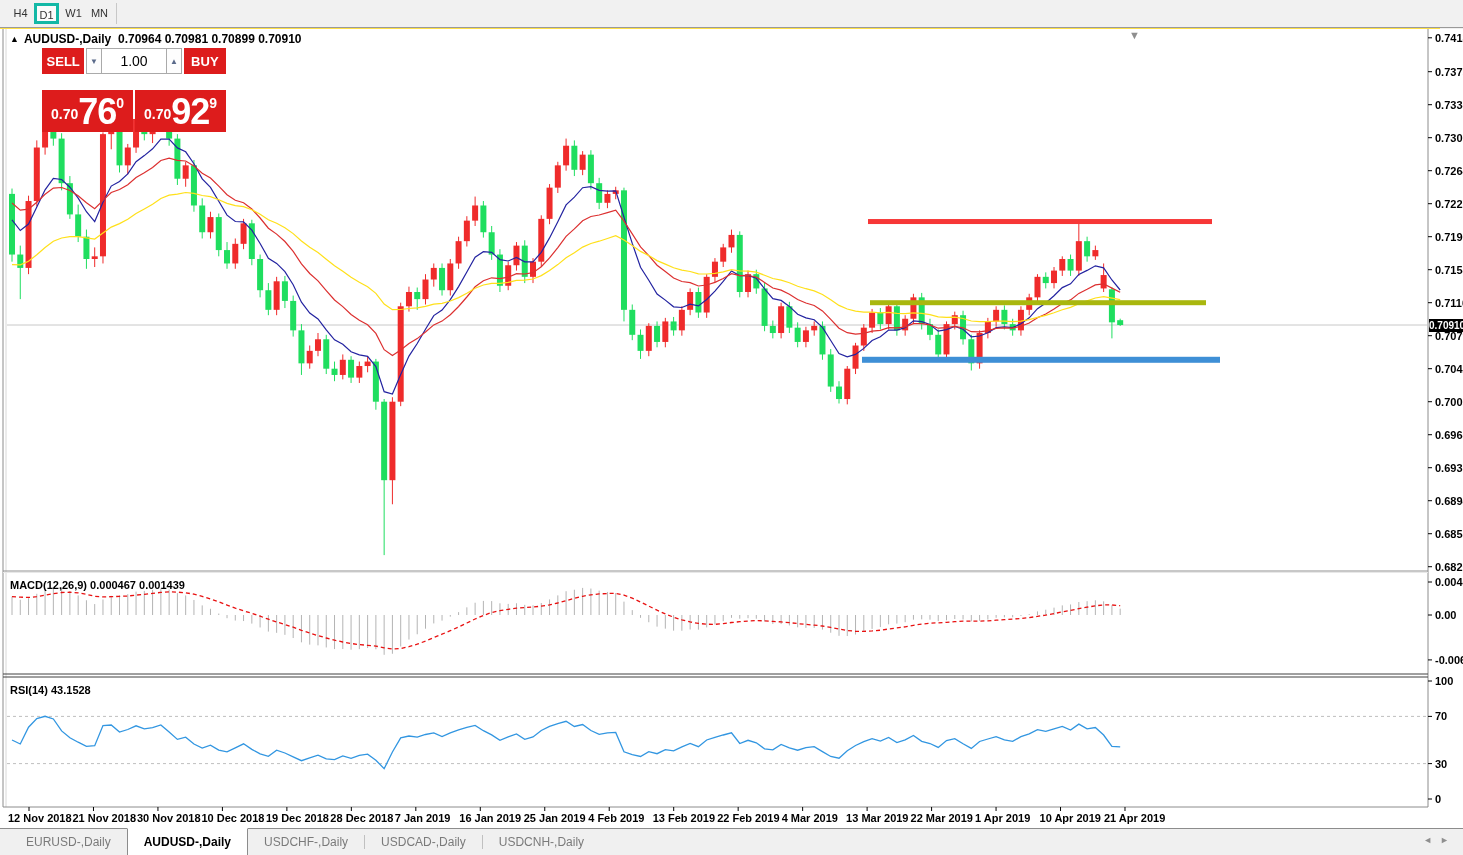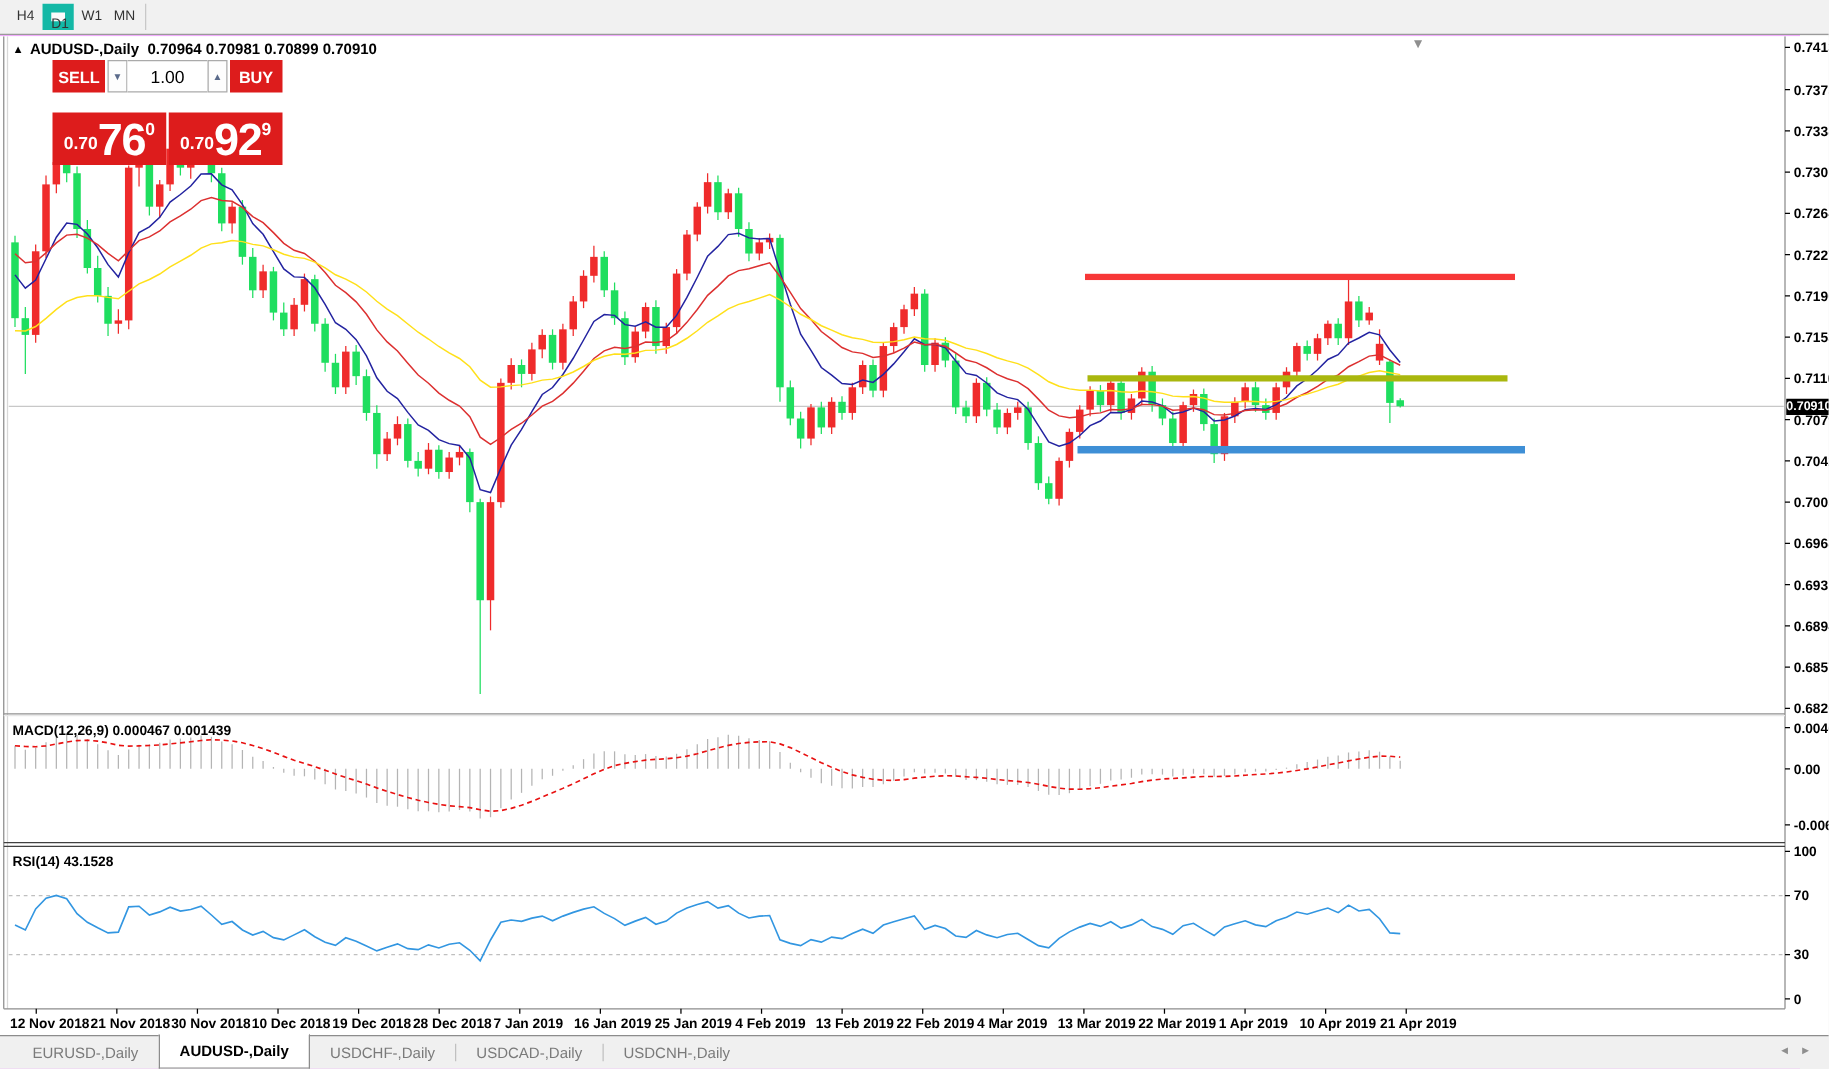--- a/index.html
+++ b/index.html
@@ -1,26 +1,26 @@
 <!DOCTYPE html>
 <html><head>
 <meta charset="utf-8">
 <style>
   * { box-sizing: border-box; margin: 0; padding: 0; }
   html,body { width:1463px; height:855px; overflow:hidden;
     font-family:"Liberation Sans", sans-serif; background:#f0f0f0; }
-  .window { position:relative; width:1440px; height:855px; background:#f0abfc; }
+  .window { position:relative; width:1440px; height:855px; background:#fde047; }
 
   
   .toolbar { position:absolute; left:0; top:0; width:1463px; height:28px;
     background:#f1f1f1; border-bottom:1px solid #9a9a9a; }
   .tf-btn { position:absolute; top:3px; width:25px; height:21px; font-size:11px;
     color:#333; background:#f1f1f1; border:1px solid #f1f1f1; text-align:center;
     line-height:19px; cursor:default; }
-  .tf-btn.active { background:#fbfbfb; border:7px solid #14b8a6; }
+  .tf-btn.active { background:#fbfbfb; border:3px solid #14b8a6; }
   .toolbar-sep { position:absolute; top:3px; width:1px; height:21px; background:#c8c8c8; }
 
   
   .chart-area { position:absolute; left:0; top:29px; width:1463px; height:799px; background:#fff; }
   .chart-area svg { position:absolute; left:0; top:0; }
 
   .ohlc-title { position:absolute; left:10px; top:3px; font-size:12px; font-weight:600;
     color:#000; white-space:nowrap; }
   .ohlc-title .tri { font-size:9px; margin-right:5px; position:relative; top:-1px; }
   .ind-label { position:absolute; font-size:11px; font-weight:600; color:#000; white-space:nowrap; }
@@ -46,21 +46,21 @@
   .price-box + .price-box { margin-left:2px; }
 
   .price-badge { position:absolute; left:1429px; top:289.5px; width:34px; height:13px;
     background:#000; color:#fff; font-size:10px; font-weight:bold; text-align:center;
     line-height:13px; }
 
   .axis-hotzone { position:absolute; background:transparent; }
 
   
   .tabbar { position:absolute; left:0; top:828px; width:1463px; height:27px;
-    background:#f0f0f0; border-top:1px solid #8c8c8c; display:flex; align-items:flex-end; }
+    background:#f0f0f0; border-top:1px solid #8c8c8c; display:flex; align-items:flex-start; }
   .tab { padding:0 16px; font-size:12px; color:#7a7a7a; line-height:26px; cursor:pointer;
     white-space:nowrap; }
   .tab.active { background:#fff; border:1px solid #8c8c8c; border-top:none; color:#000;
     font-weight:bold; margin-top:-1px; border-top:1px solid #fff; }
   .tab-sep { width:1px; height:14px; background:#c0c0c0; align-self:center; }
   .tab-scroll { position:absolute; right:6px; top:6px; color:#8f8f8f; font-size:9px;
     letter-spacing:8px; cursor:pointer; }
 </style>
 </head>
 <body>

